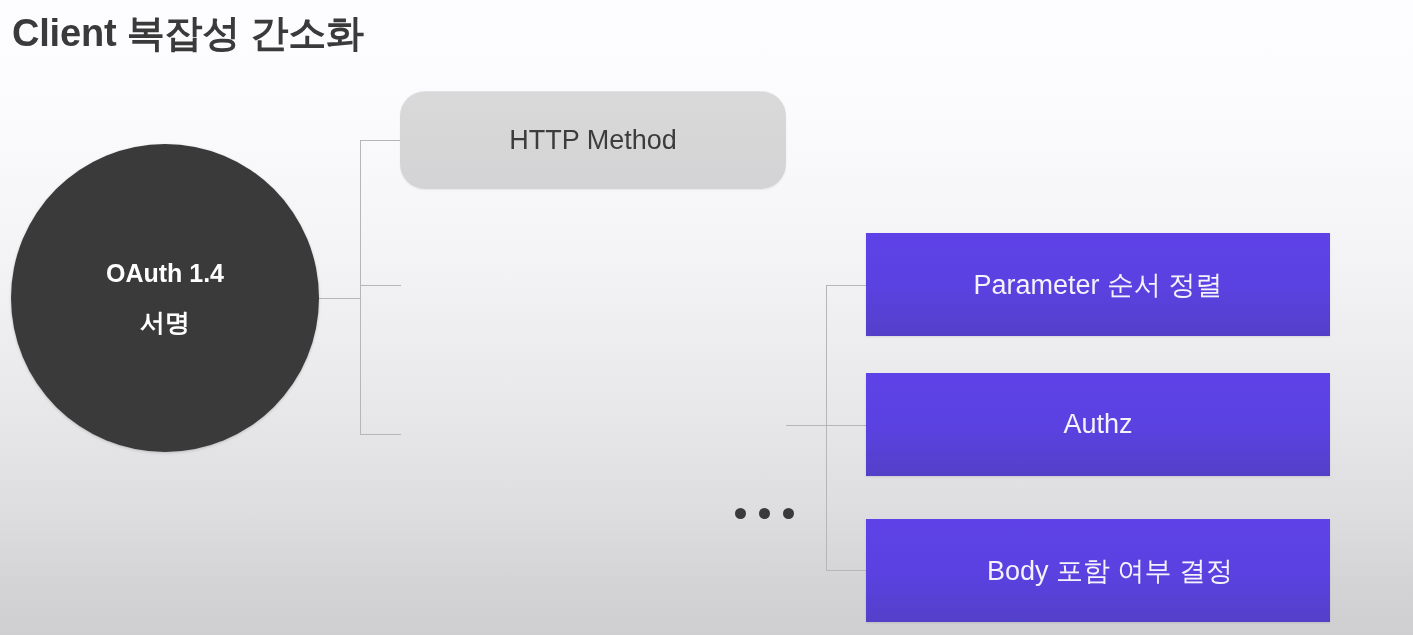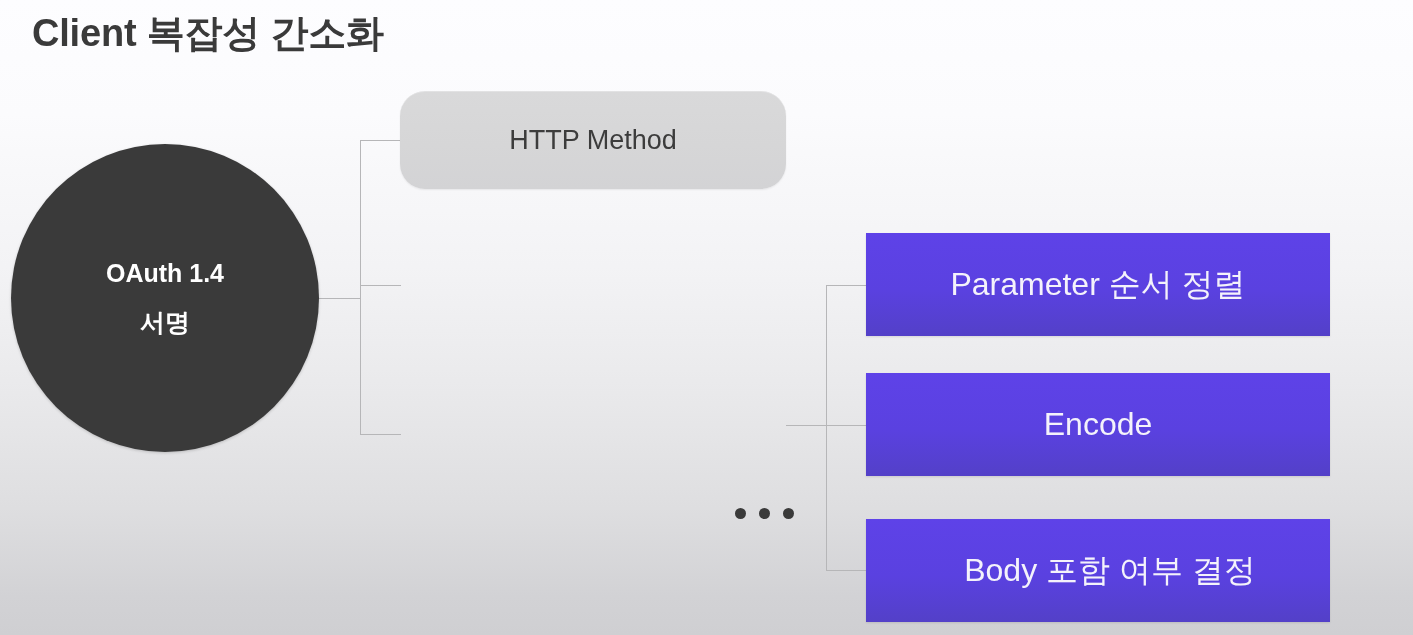--- a/index.html
+++ b/index.html
@@ -28,21 +28,20 @@
   
   #title {
     position: absolute;
     left: 12px;
     top: 8px;
     font-size: 38px;
     font-weight: 600;
     color: #3a3a3a;
     letter-spacing: -0.2px;
     white-space: nowrap;
-    margin-left: 20px;
   }
 
   
   #circle {
     position: absolute;
     left: 11px;
     top: 144px;
     width: 308px;
     height: 308px;
     border-radius: 50%;
@@ -79,21 +78,21 @@
     border-top: 1px solid #e2e2e3;
     box-shadow: 0 1px 2px rgba(0,0,0,0.07);
     border-radius: 25px;
   }
   .node.purple {
     left: 866px;
     width: 464px;
     height: 103px;
     background: linear-gradient(to bottom, #5e42e8 0%, #5a41e0 55%, #5340c8 100%);
     color: #f4f2fb;
-    font-size: 32px;
+    font-size: 27px;
     box-shadow: 0 1px 2px rgba(0,0,0,0.10);
     text-align: right;
   }
   #gray-0 { top: 91px; }
   #gray-1 { top: 236px; }
   #gray-2 { top: 376px; }
   #purple-0 { top: 233px; }
   #purple-1 { top: 373px; }
   #purple-2 { top: 519px; padding-left: 24px; }
 
@@ -157,21 +156,21 @@
   </div>
 
   <div class="node gray" id="gray-0">
     <span>HTTP Method</span>
   </div>
 
   <div class="node purple" id="purple-0">
     <span>Parameter 순서 정렬</span>
   </div>
   <div class="node purple" id="purple-1">
-    <span>Encode</span>
+    <span>Authz</span>
   </div>
   <div class="node purple" id="purple-2">
     <span>Body 포함 여부 결정</span>
   </div>
 
   <div id="ellipsis">
     <span class="dot"></span>
     <span class="dot"></span>
     <span class="dot"></span>
   </div>

